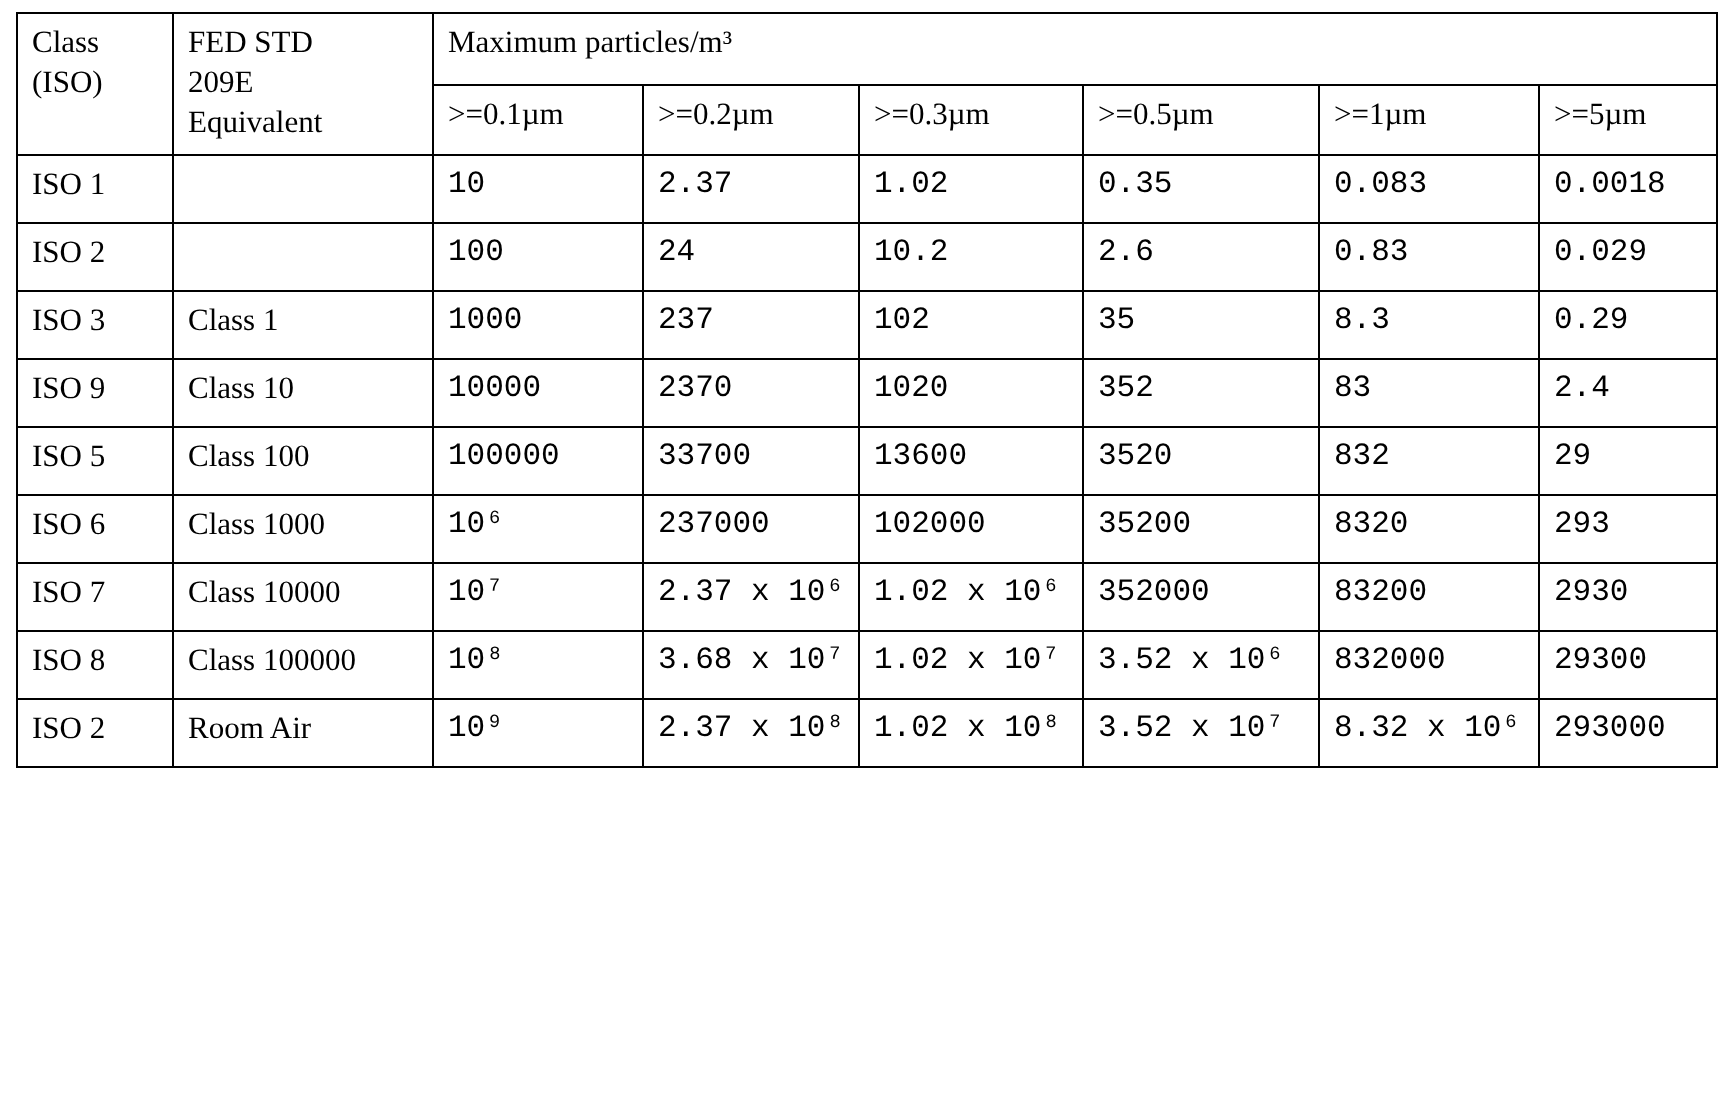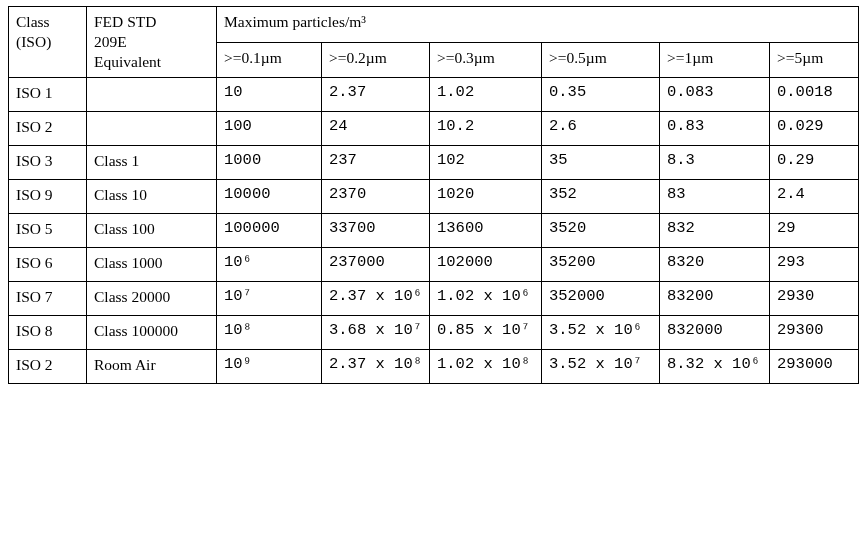--- a/index.html
+++ b/index.html
@@ -155,34 +155,34 @@
         <td>Class 1000</td>
         <td class="nowrap">10⁶</td>
         <td class="nowrap">237000</td>
         <td class="nowrap">102000</td>
         <td class="nowrap">35200</td>
         <td class="nowrap">8320</td>
         <td class="nowrap">293</td>
       </tr>
       <tr class="data-row tall-row">
         <td>ISO 7</td>
-        <td>Class 20000</td>
+        <td>Class 10000</td>
         <td class="nowrap">10⁷</td>
         <td class="nowrap">2.37 x 10⁶</td>
         <td class="nowrap">1.02 x 10⁶</td>
         <td class="nowrap">352000</td>
         <td class="nowrap">83200</td>
         <td class="nowrap">2930</td>
       </tr>
       <tr class="data-row tall-row">
         <td>ISO 8</td>
         <td>Class 100000</td>
         <td class="nowrap">10⁸</td>
         <td class="nowrap">3.68 x 10⁷</td>
-        <td class="nowrap">0.85 x 10⁷</td>
+        <td class="nowrap">1.02 x 10⁷</td>
         <td class="nowrap">3.52 x 10⁶</td>
         <td class="nowrap">832000</td>
         <td class="nowrap">29300</td>
       </tr>
       <tr class="data-row tall-row">
         <td>ISO 2</td>
         <td>Room Air</td>
         <td class="nowrap">10⁹</td>
         <td class="nowrap">2.37 x 10⁸</td>
         <td class="nowrap">1.02 x 10⁸</td>

